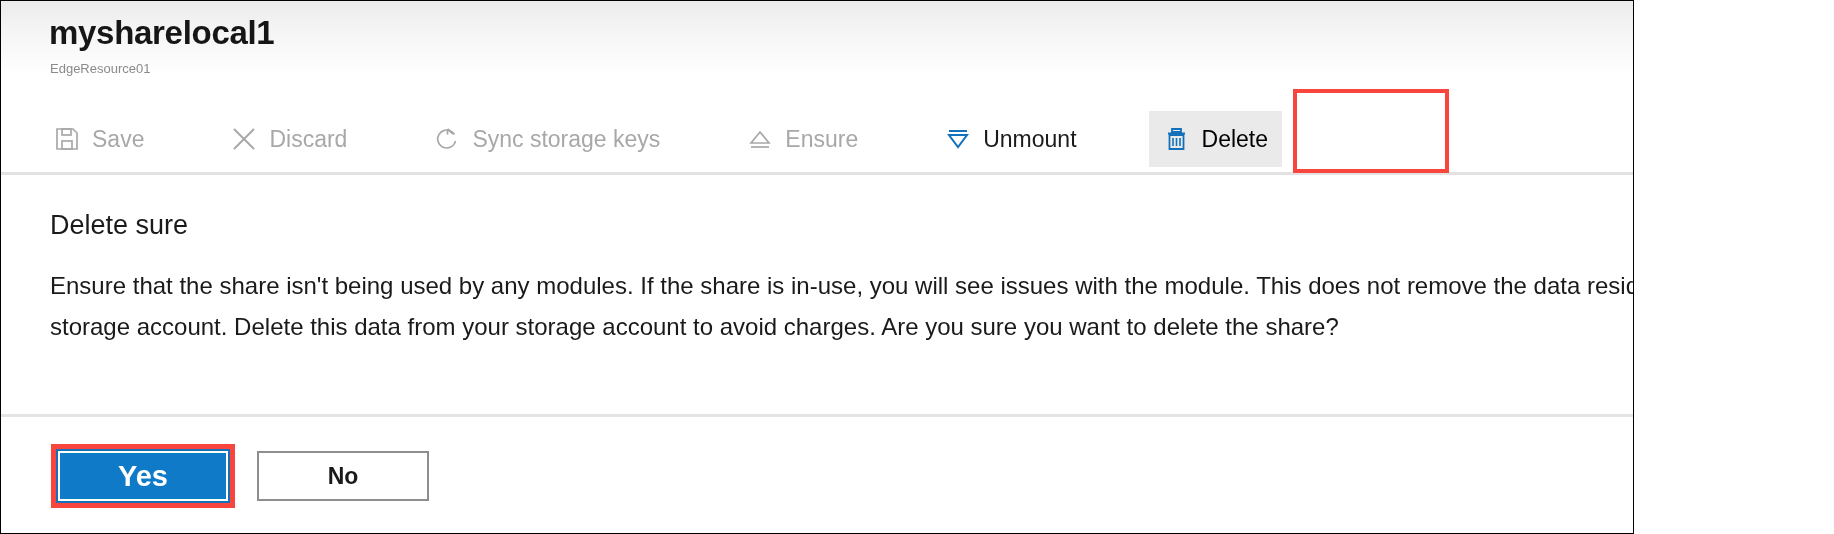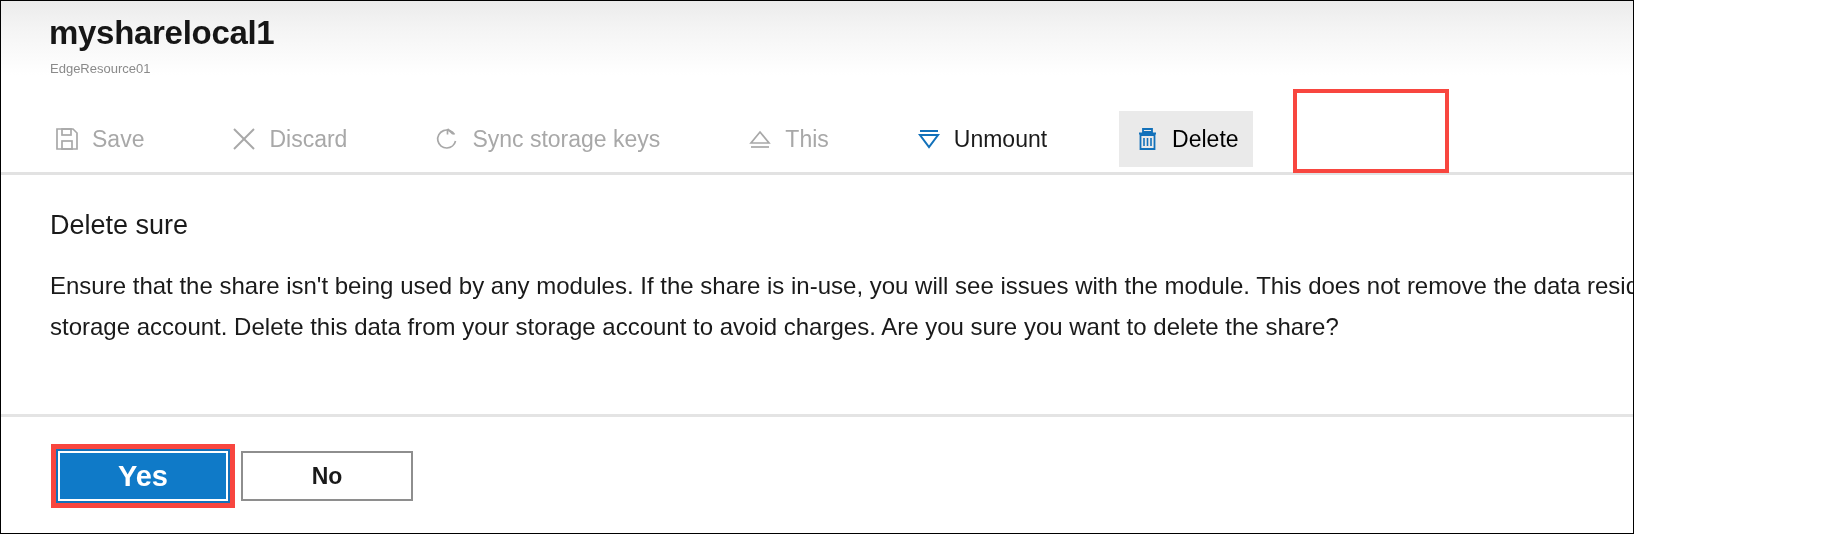--- a/index.html
+++ b/index.html
@@ -187,21 +187,21 @@
     top: 27px;
     width: 184px;
     height: 64px;
     border: 5px solid #f8463f;
     pointer-events: none;
     z-index: 6;
   }
 
   #no-button {
     position: absolute;
-    left: 240px;
+    left: 256px;
     top: 34px;
     width: 172px;
     height: 50px;
     background: #ffffff;
     border: 2px solid #8e8e8e;
     color: #1a1a1a;
     font-family: "Liberation Sans", sans-serif;
     font-size: 23px;
     font-weight: bold;
     cursor: pointer;
@@ -263,21 +263,21 @@
       <span>Sync storage keys</span>
     </button>
 
     <button class="cmd disabled">
       <span class="ico">
         <svg width="26" height="26" viewBox="0 0 26 26">
           <path d="M13 6 L22 17 H4 Z" fill="none" stroke="#a8a8a8" stroke-width="1.7"></path>
           <line x1="4" y1="21" x2="22" y2="21" stroke="#a8a8a8" stroke-width="1.7"></line>
         </svg>
       </span>
-      <span>This</span>
+      <span>Ensure</span>
     </button>
 
     <button class="cmd enabled">
       <span class="ico">
         <svg width="26" height="26" viewBox="0 0 26 26">
           <line x1="4" y1="5" x2="22" y2="5" stroke="#1271ba" stroke-width="2"></line>
           <path d="M4 9 H22 L13 21 Z" fill="none" stroke="#1271ba" stroke-width="2"></path>
         </svg>
       </span>
       <span>Unmount</span>

